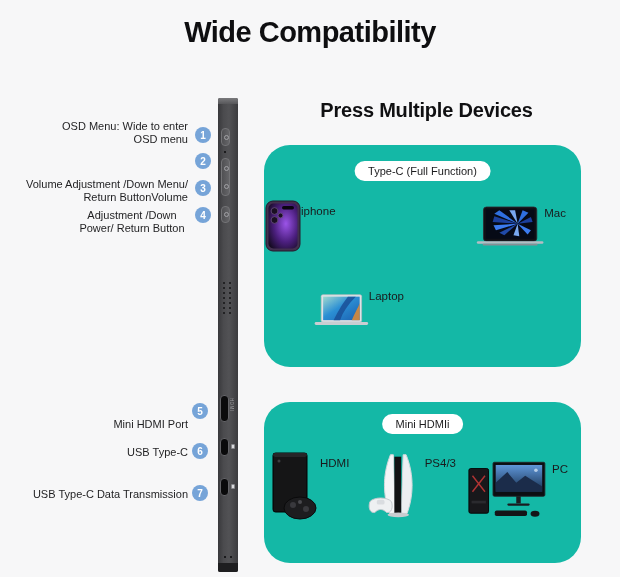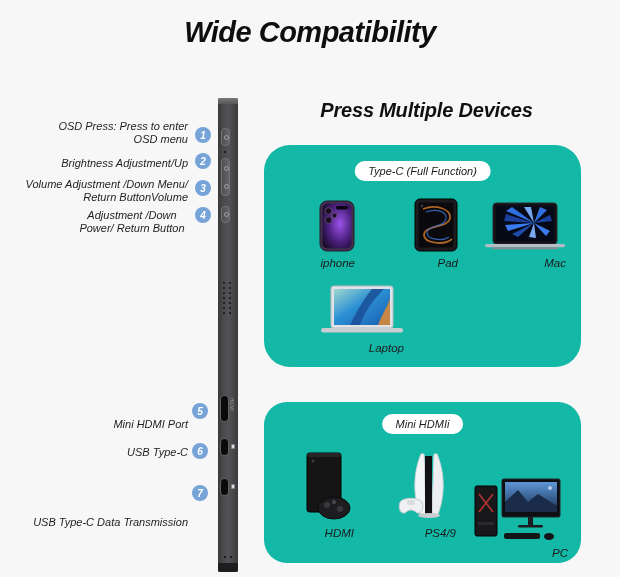--- a/index.html
+++ b/index.html
@@ -1,17 +1,17 @@
 <!DOCTYPE html>
 <html><head>
 <meta charset="utf-8">
 <style>
   html,body{margin:0;padding:0;}
   body{width:620px;height:577px;font-family:"Liberation Sans",sans-serif;overflow:hidden;}
-  .stage{position:relative;width:620px;height:577px;background:#f7f7f8;font-style:italic;}
+  .stage{position:relative;width:620px;height:577px;background:#f7f7f8;}
 
   .title{position:absolute;top:16px;left:0;width:620px;text-align:center;
          font-size:29px;font-weight:bold;color:#0e0e10;letter-spacing:-0.5px;}
   .heading{position:absolute;left:268px;top:99px;width:317px;text-align:center;
            font-size:20px;font-weight:bold;color:#101012;letter-spacing:-0.2px;}
 
   
   .callout{position:absolute;right:432px;text-align:right;font-size:11px;
            line-height:12.5px;color:#1f1f21;}
   .nowrap{white-space:nowrap;}
@@ -41,43 +41,42 @@
   .m-hdmi{position:absolute;left:11px;top:300px;writing-mode:vertical-rl;
           font-size:4.5px;color:#9a9a9e;letter-spacing:0.5px;}
   .m-holes{position:absolute;left:5px;top:184px;display:grid;
            grid-template-columns:2px 2px;gap:3px 4px;}
   .m-holes div{width:2px;height:2px;background:#222224;}
   .m-feet{position:absolute;width:2px;height:2px;background:#1a1a1c;}
 
   
   .panel{position:absolute;left:264px;width:317px;background:#14b8a6;border-radius:26px;}
   .panel-1{top:145px;height:222px;}
-  .panel-2{top:402px;height:161px;border-radius:23px;}
+  .panel-2{top:402px;height:161px;}
   .pill{position:absolute;left:50%;transform:translateX(-50%);background:#ffffff;
         border-radius:12px;padding:4px 14px;font-size:11px;color:#1b1b1d;
         white-space:nowrap;}
-  .device{position:absolute;display:flex;flex-direction:column;align-items:flex-end;width:90px;}
-  .device.wide{width:100px;margin-top:20px;}
+  .device{position:absolute;display:flex;flex-direction:row;align-items:flex-start;width:90px;}
+  .device.wide{width:100px;}
   .device-label{margin-top:5px;font-size:11.5px;color:#1a1a1c;white-space:nowrap;}
 </style>
 </head>
 <body>
 
 <div class="stage">
 
   <div class="title">Wide Compatibility</div>
   <div class="heading">Press Multiple Devices</div>
 
-  <div class="callout" style="top:120px;width:150px;">OSD Press: Press to enter OSD menu</div>
-  <div class="callout nowrap" style="top:157px;">Brightness Adjustment/Up</div>
+  <div class="callout" style="top:120px;width:150px;">OSD Menu: Wide to enter OSD menu</div>
   <div class="callout" style="top:178px;width:180px;">Volume Adjustment /Down Menu/ Return ButtonVolume</div>
   <div class="callout" style="top:209px;width:112px;text-align:center;">Adjustment /Down Power/ Return Button</div>
   <div class="callout nowrap" style="top:418px;">Mini HDMI Port</div>
   <div class="callout nowrap" style="top:446px;">USB Type-C</div>
-  <div class="callout nowrap" style="top:516px;">USB Type-C Data Transmission</div>
+  <div class="callout nowrap" style="top:488px;">USB Type-C Data Transmission</div>
 
   <div class="num" style="left:195px;top:127px;">1</div>
   <div class="num" style="left:195px;top:153px;">2</div>
   <div class="num" style="left:195px;top:180px;">3</div>
   <div class="num" style="left:195px;top:207px;">4</div>
   <div class="num" style="left:192px;top:403px;">5</div>
   <div class="num" style="left:192px;top:443px;">6</div>
   <div class="num" style="left:192px;top:485px;">7</div>
 
   <div class="monitor">
@@ -141,30 +140,20 @@
         <rect x="1" y="1" width="34" height="50" rx="7" fill="#43304f" stroke="#241a2c"></rect>
         <rect x="3.5" y="3.5" width="29" height="45" rx="5" fill="url(#gp)"></rect>
         <circle cx="9.5" cy="11" r="3.4" fill="#1a0f22" stroke="#6a5280" stroke-width="0.8"></circle>
         <circle cx="9.5" cy="20" r="3.4" fill="#1a0f22" stroke="#6a5280" stroke-width="0.8"></circle>
         <circle cx="15.5" cy="15.5" r="2.4" fill="#1a0f22" stroke="#6a5280" stroke-width="0.8"></circle>
         <rect x="17" y="6" width="12" height="3.6" rx="1.8" fill="#0a0510"></rect>
       </svg>
       <div class="device-label">iphone</div>
     </div>
 
-    <div class="device" style="left:104px;top:53px;">
-      <svg width="44" height="54" viewBox="0 0 44 54">
-        <rect x="1" y="1" width="42" height="52" rx="5" fill="#1c1c1e" stroke="#000"></rect>
-        <rect x="4.5" y="4.5" width="35" height="45" rx="2" fill="#0a0a0c"></rect>
-        <path d="M9 11 C22 6 37 11 36 20 C35 30 10 27 10 37 C10 45 30 48 38 41" stroke="#c8742a" stroke-width="1.8" fill="none" opacity="0.85"></path>
-        <path d="M12 14 C24 10 33 14 32 21 C31 29 13 27 13 35 C13 41 28 44 35 39" stroke="#3f74d6" stroke-width="1.2" fill="none" opacity="0.8"></path>
-        <circle cx="8" cy="8" r="1.4" fill="#3a3a3e"></circle>
-      </svg>
-      <div class="device-label">Pad</div>
-    </div>
 
     <div class="device" style="left:50px;top:140px;">
       <svg width="84" height="52" viewBox="0 0 84 52">
         <defs>
             <linearGradient id="gl" x1="0" y1="0" x2="1" y2="1">
           <stop offset="0%" stop-color="#9fd8cf"></stop>
               <stop offset="45%" stop-color="#2b8fd4"></stop>
               <stop offset="100%" stop-color="#1b5fb0"></stop>
         </linearGradient>
           </defs>
@@ -219,21 +208,21 @@
 
     <div class="device" style="left:102px;top:50px;">
       <svg width="60" height="70" viewBox="0 0 60 70">
         <path d="M25 2 C16 24 18 46 24 62 L30 62 L28 2 Z" fill="#f4f5f7" stroke="#d5d8dc"></path>
         <path d="M41 2 C50 24 48 46 42 62 L36 62 L38 2 Z" fill="#eceef1" stroke="#d5d8dc"></path>
         <rect x="29" y="4" width="7" height="58" fill="#121214"></rect>
         <ellipse cx="33" cy="63.5" rx="11" ry="2.5" fill="#c9ccd0"></ellipse>
         <path d="M4 50 C8 45 22 45 26 50 C28 56 26 62 21 61 C17 57 13 57 9 61 C4 62 2 56 4 50 Z" fill="#eef0f2" stroke="#c4c8cd"></path>
         <rect x="11" y="48" width="8" height="5" rx="2" fill="#d9dce0"></rect>
       </svg>
-      <div class="device-label">PS4/9</div>
+      <div class="device-label">PS4/3</div>
     </div>
 
     <div class="device wide" style="left:204px;top:56px;">
       <svg width="94" height="64" viewBox="0 0 94 64">
         <defs>
             <linearGradient id="gm" x1="0" y1="0" x2="0" y2="1">
           <stop offset="0%" stop-color="#5f96d8"></stop>
               <stop offset="100%" stop-color="#17304f"></stop>
         </linearGradient>
           </defs>

